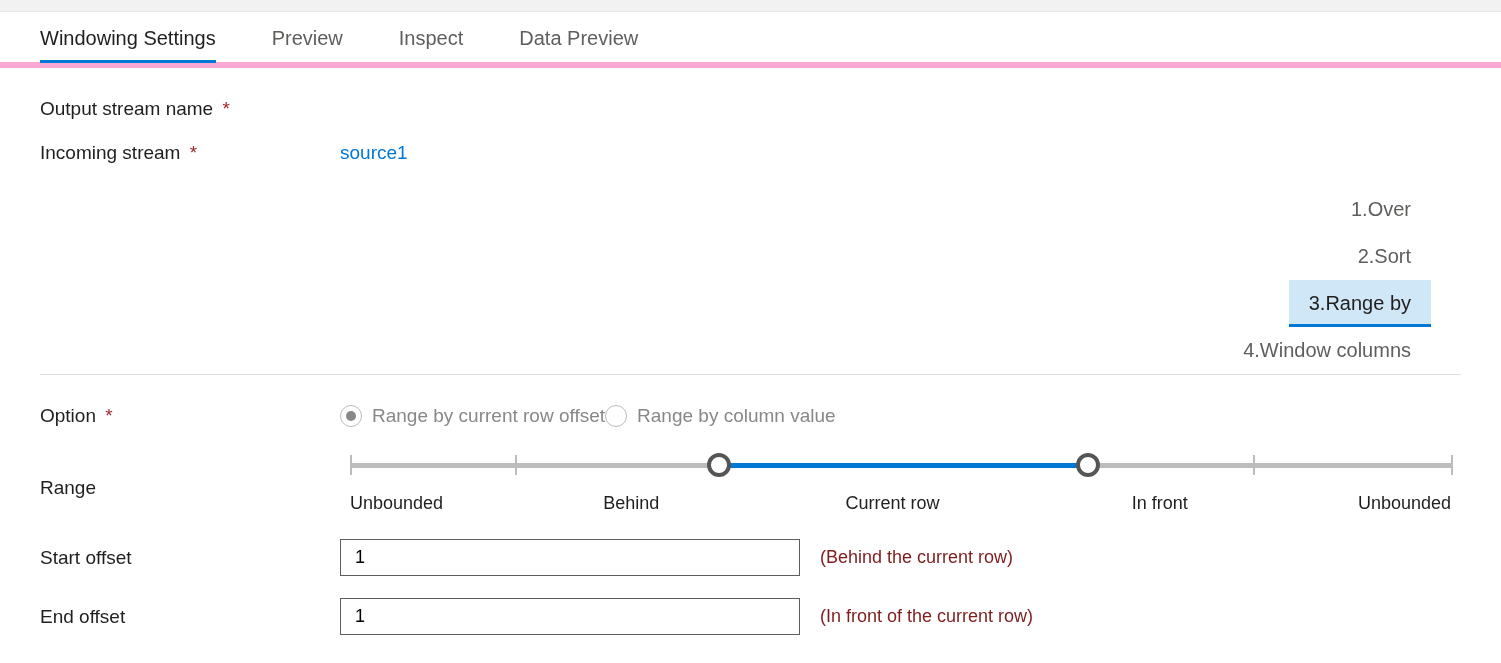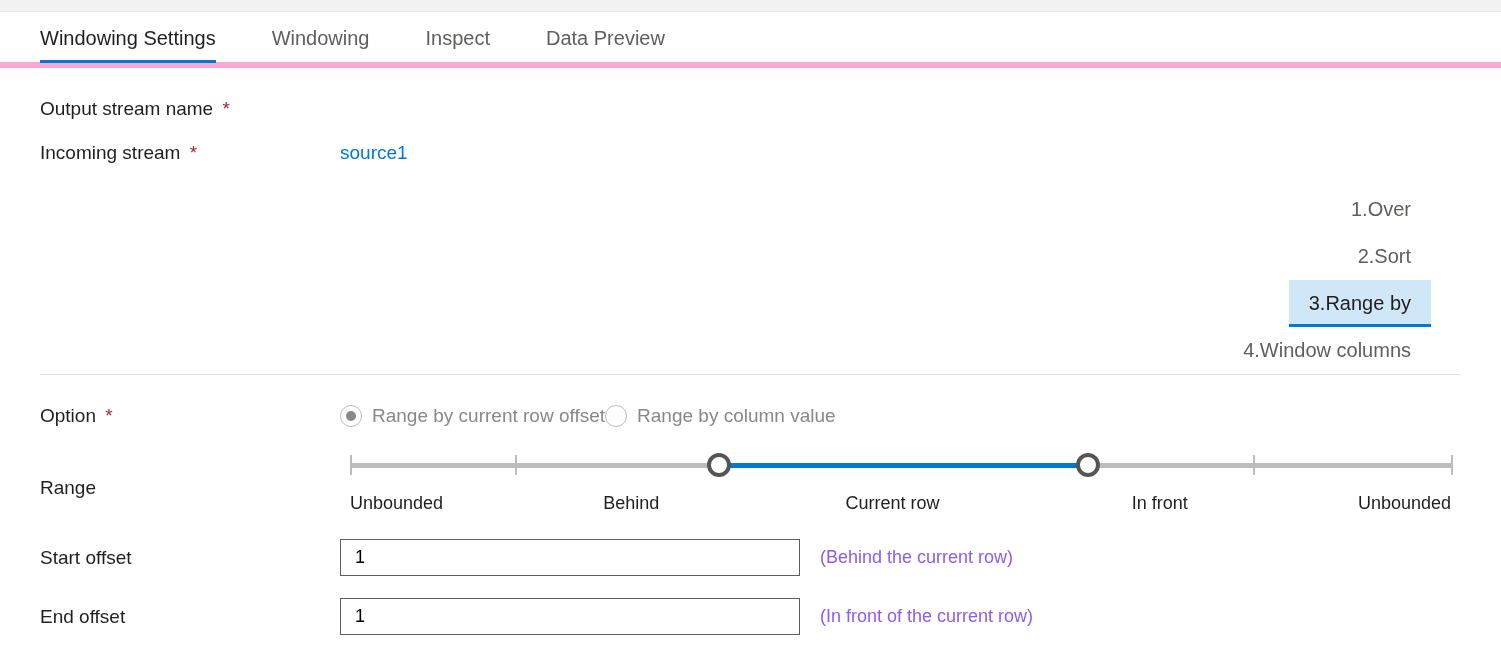--- a/index.html
+++ b/index.html
@@ -171,32 +171,32 @@
     .num-input {
       width: 460px;
       padding: 7px 14px;
       font-size: 18px;
       border: 1px solid #605e5c;
       background: #fff;
       font-family: inherit;
     }
     .hint {
       margin-left: 20px;
-      color: #8b5cf6;
+      color: #7f1d1d;
       font-size: 18px;
     }
   </style>
 </head>
 <body>
 
 <div class="topbar"></div>
 
 <div class="main-tabs">
   <div class="main-tab active">Windowing Settings</div>
-  <div class="main-tab">Windowing</div>
+  <div class="main-tab">Preview</div>
   <div class="main-tab">Inspect</div>
   <div class="main-tab">Data Preview</div>
 </div>
 
 <div class="content">
 
   <div class="form-row">
     <div class="form-label">
       <span>Output stream name</span>
       <span class="req">*</span>

